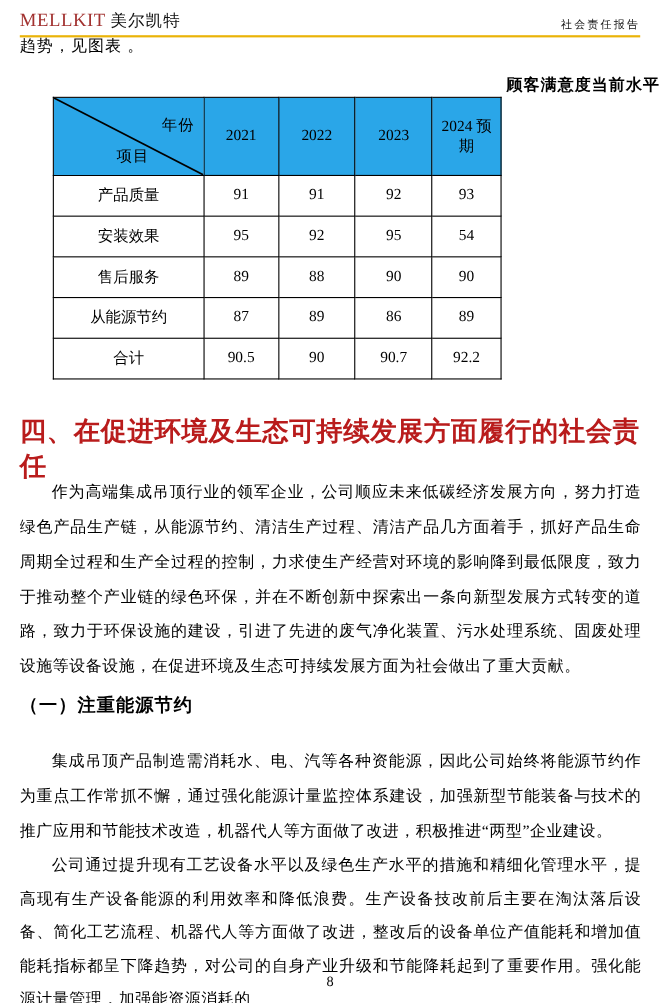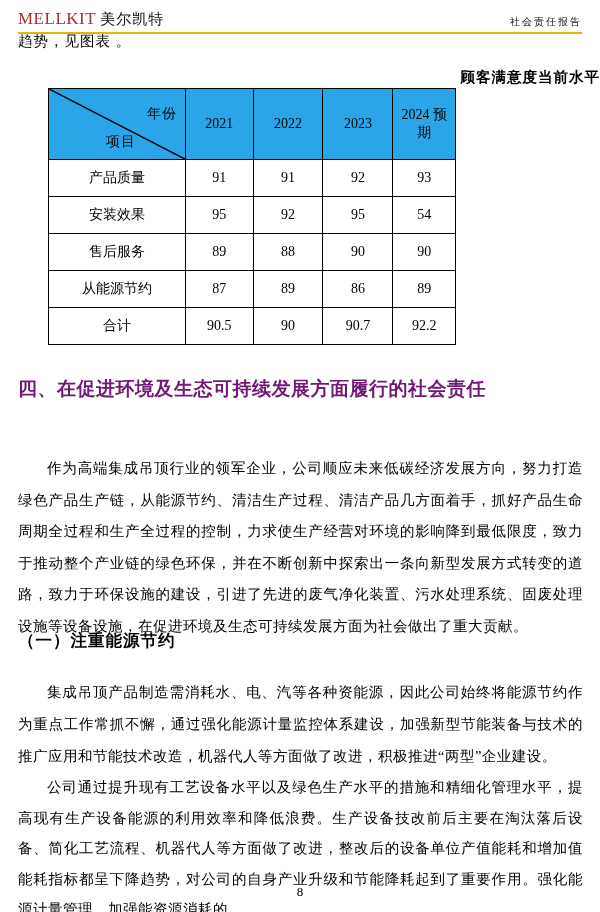--- a/index.html
+++ b/index.html
@@ -49,31 +49,31 @@
   tr.head td { background:#2AA6E8; height:71px; }
   td.corner { position:relative; padding:0; }
   td.corner svg { position:absolute; inset:0; width:100%; height:100%; display:block; }
   .corner-top { position:absolute; top:16px; left:98px; font-size:14px; letter-spacing:1px; }
   .corner-bottom { position:absolute; bottom:8px; left:9px; font-size:14px; letter-spacing:1px;margin-left:48px; }
 
   
   .sec-heading {
     position:absolute; left:18px; right:17px; top:376px;
     font-family:"Liberation Sans","DejaVu Sans",sans-serif;
-    font-weight:bold; font-size:19px; letter-spacing:0.5px; color:#701a75;
+    font-weight:bold; font-size:24px; letter-spacing:0.5px; color:#b91c1c;
   }
 
   
   .para {
     position:absolute; left:18px; right:17px;
     font-size:14.5px; line-height:31.5px;
     text-align:justify; text-indent:2em;
     letter-spacing:0.5px;
   }
-  .p1 { top:453px; }
+  .p1 { top:433px; }
   .sub-heading {
     position:absolute; left:18px; top:630px;
     font-family:"Liberation Sans","DejaVu Sans",sans-serif;
     font-weight:bold; font-size:16.5px; letter-spacing:1px;text-align:center;
   }
   .p2 { top:676px; line-height:32px; }
   .p3 { top:772px; line-height:30.5px; }
 
   
   .footer {

